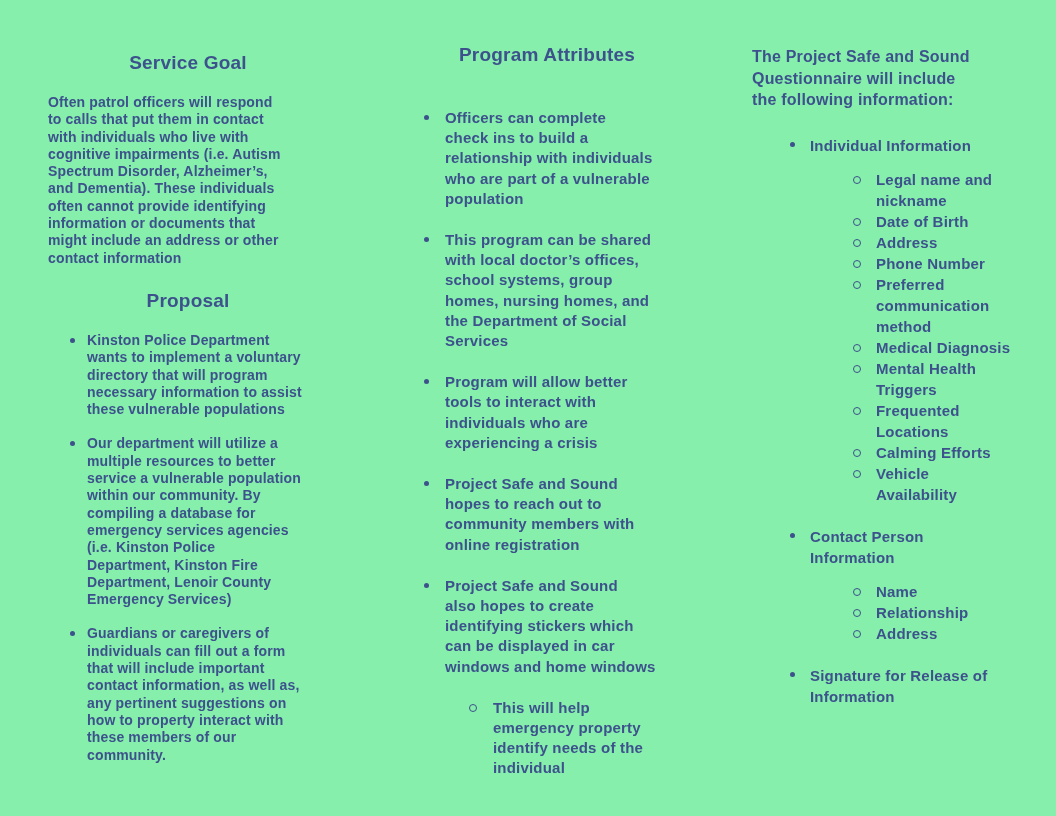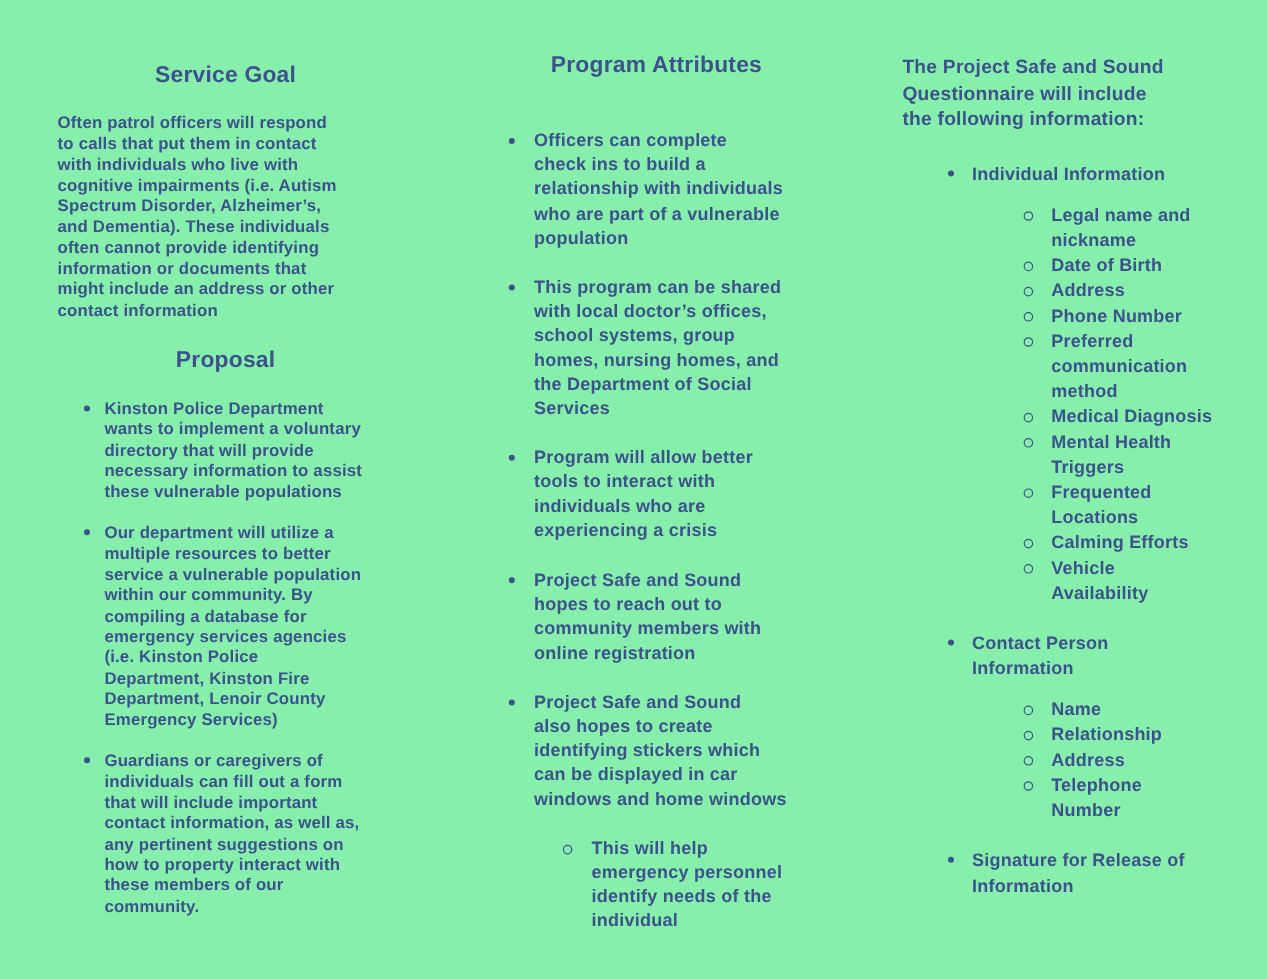--- a/index.html
+++ b/index.html
@@ -80,21 +80,21 @@
 often cannot provide identifying
 information or documents that
 might include an address or other
 contact information</p>
     <h2 class="second">Proposal</h2>
     <ul>
       <li>
         <span class="dot"></span>
         <span class="txt">Kinston Police Department
 wants to implement a voluntary
-directory that will provide
+directory that will program
 necessary information to assist
 these vulnerable populations</span>
       </li>
       <li>
         <span class="dot"></span>
         <span class="txt">Our department will utilize a
 multiple resources to better
 service a vulnerable population
 within our community. By
 compiling a database for
@@ -156,21 +156,21 @@
         <span class="dot"></span>
         <span class="txt indented">Project Safe and Sound
 also hopes to create
 identifying stickers which
 can be displayed in car
 windows and home windows</span>
       </li>
       <li class="l2">
         <span class="ring"></span>
         <span class="txt">This will help
-emergency personnel
+emergency property
 identify needs of the
 individual</span>
       </li>
     </ul>
   </section>
 
   <section id="col3" class="col">
     <div class="heading txt">The Project Safe and Sound
 Questionnaire will include
 the following information:</div>
@@ -200,22 +200,20 @@
       </li>
 
       <li class="l1">
         <span class="dot"></span>
         <span class="txt">Contact Person
 Information</span>
         <ul class="sub">
           <li><span class="ring"></span><span class="txt">Name</span></li>
           <li><span class="ring"></span><span class="txt">Relationship</span></li>
           <li><span class="ring"></span><span class="txt">Address</span></li>
-          <li><span class="ring"></span><span class="txt">Telephone
-Number</span></li>
         </ul>
       </li>
 
 
       <li class="l1">
         <span class="dot"></span>
         <span class="txt">Signature for Release of
 Information</span>
       </li>
 

